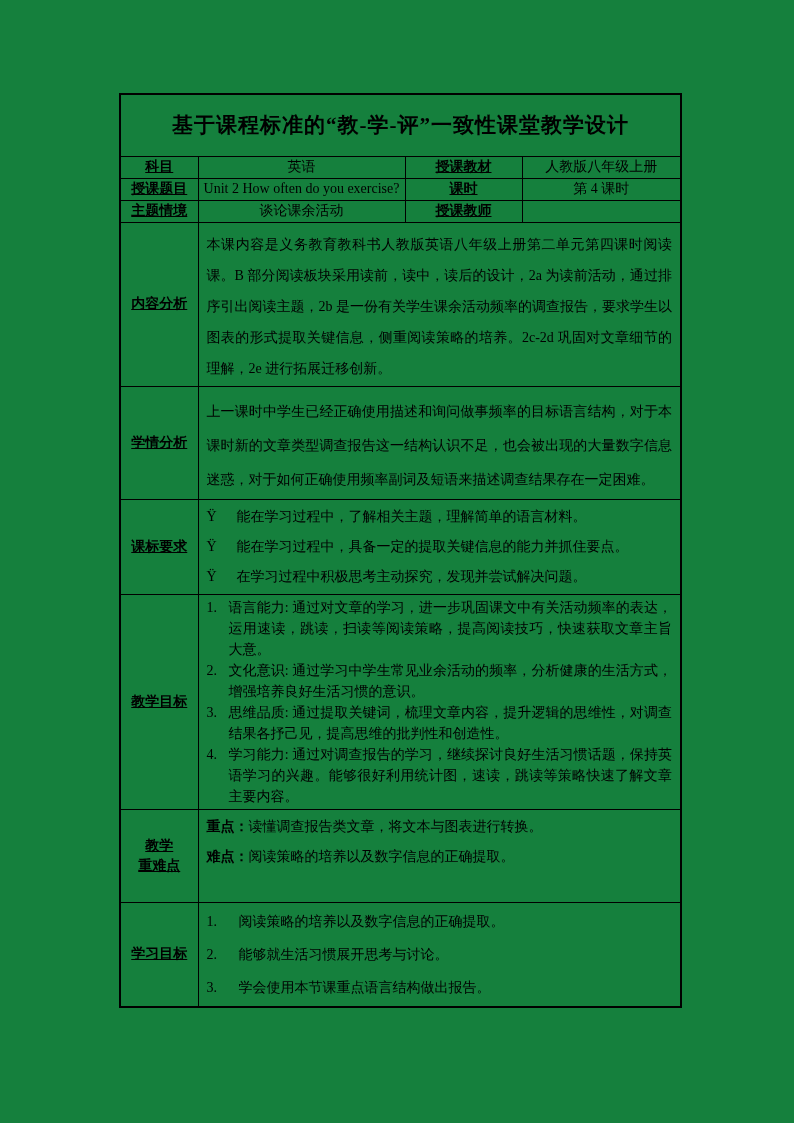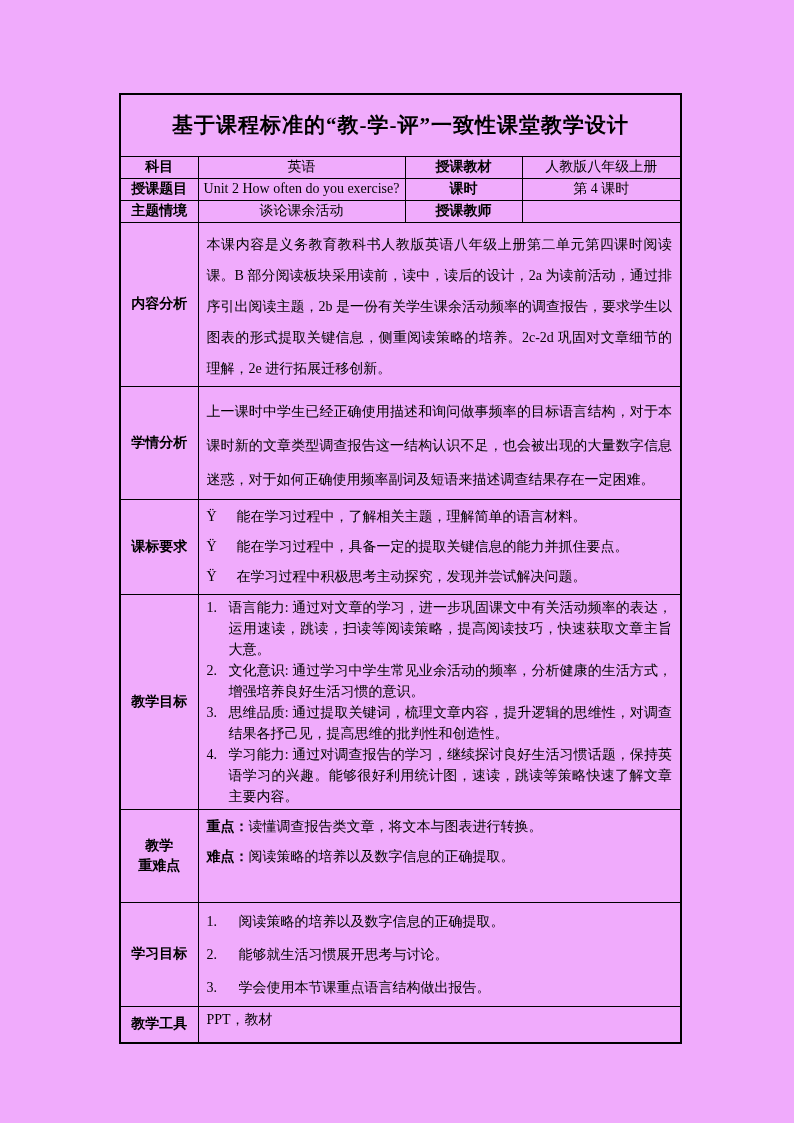--- a/index.html
+++ b/index.html
@@ -3,21 +3,21 @@
 <meta charset="utf-8">
 <style>
   * { margin: 0; padding: 0; box-sizing: border-box; }
   html, body { background: #ffffff; }
   body {
     width: 794px; height: 1123px;
     position: relative;
     font-family: "Liberation Serif", serif;
     color: #000000;
   }
-  .page { position: absolute; left: 0; top: 0; width: 794px; height: 1123px; background: #f0abfc; }
+  .page { position: absolute; left: 0; top: 0; width: 794px; height: 1123px; background: #15803d; }
 
   table.lesson {
     position: absolute;
     left: 119px; top: 93px;
     width: 561px;
     border-collapse: collapse;
     table-layout: fixed;
     border: 2px solid #000000;
   }
   td {
@@ -31,20 +31,21 @@
     text-align: center;
     font-weight: bold;
     font-size: 21px;
     letter-spacing: 1px;
   }
   td.label {
     text-align: center;
     font-weight: bold;
     white-space: pre-line;
     line-height: 20px;
+    text-decoration: underline;
   }
   td.ivalue { text-align: center; }
   tr.info-row { height: 22px; }
   td.content {
     vertical-align: top;
     padding: 2px 8px;
     text-align: justify;
     margin-top: 32px;
   }
   td.content p { text-align: justify; }
@@ -185,22 +186,16 @@
           <span class="marker">2.</span>
           <span class="txt">能够就生活习惯展开思考与讨论。</span>
         </div>
         <div class="li">
           <span class="marker">3.</span>
           <span class="txt">学会使用本节课重点语言结构做出报告。</span>
         </div>
       </td>
     </tr>
 
-    <tr style="height:37px">
-      <td class="label">教学工具</td>
-      <td class="content tools-cell" colspan="3">
-        <span>PPT，教材</span>
-      </td>
-    </tr>
 
   </tbody>
     </table>
 </div>
 
 </body></html>

